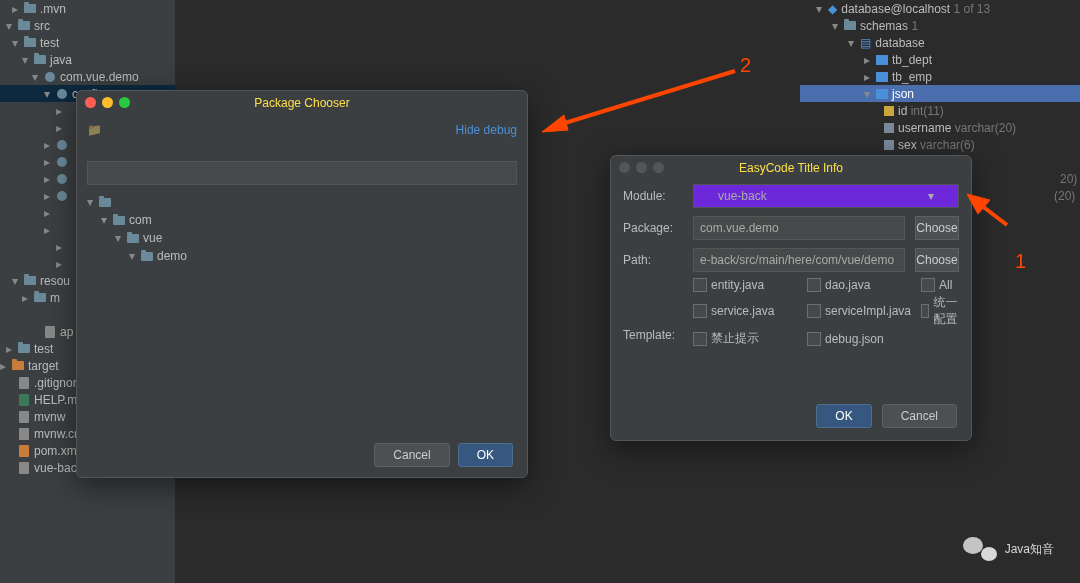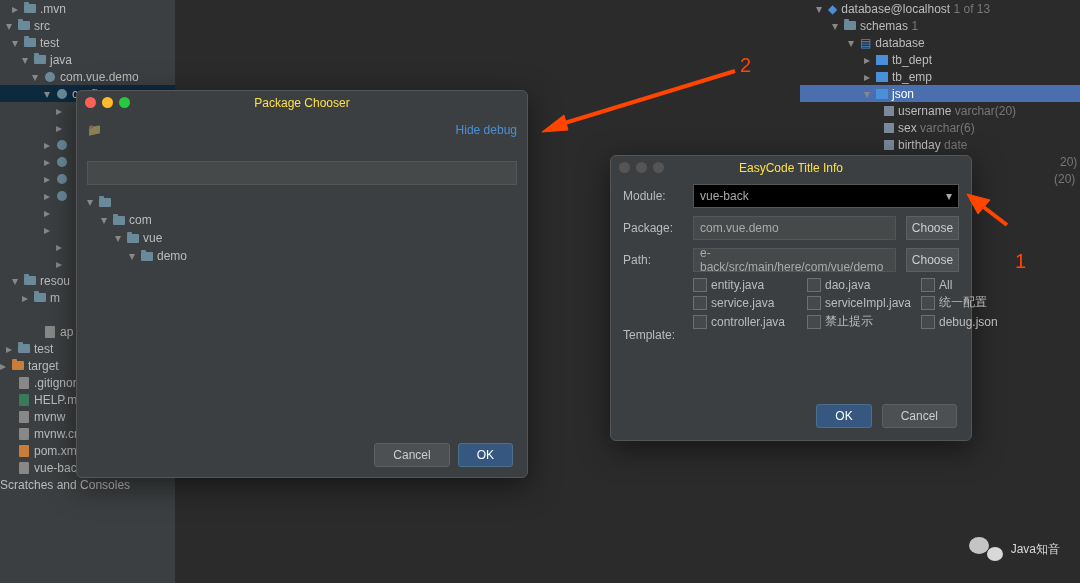--- a/index.html
+++ b/index.html
@@ -44,30 +44,30 @@
 .pkg-tree { margin-top: 8px; }
 .pkg-item { display: flex; align-items: center; height: 18px; color: #bbb; }
 .dlg-footer { position: absolute; bottom: 10px; right: 14px; display: flex; gap: 8px; }
 .btn { padding: 4px 18px; background: #4c5052; border: 1px solid #5e6060; color: #ccc; border-radius: 3px; cursor: pointer; }
 .btn.primary { background: #365880; border-color: #4c708c; color: #fff; }
 
 .ec-dialog { position: absolute; left: 610px; top: 155px; width: 362px; height: 286px; background: #3c3f41; border: 1px solid #555; border-radius: 6px; box-shadow: 0 8px 30px rgba(0,0,0,.5); }
 .form-row { display: flex; align-items: center; padding: 4px 12px; gap: 10px; }
 .form-label { width: 60px; color: #bbb; }
 .form-input { flex: 1; height: 24px; background: #45494a; border: 1px solid #555; color: #aaa; padding: 0 6px; display: flex; align-items: center; }
-.form-select { flex: 1; height: 24px; background: #000000; border: 1px solid #555; color: #aaa; padding: 0 6px; display: flex; align-items: center; justify-content: space-between; }
-.choose-btn { width: 53px; height: 24px; background: #4c5052; border: 1px solid #5e6060; color: #ccc; display: flex; align-items: center; justify-content: center; cursor: pointer; }
+.form-select { flex: 1; height: 24px; background: #6d28d9; border: 1px solid #555; color: #aaa; padding: 0 24px; display: flex; align-items: center; justify-content: space-between; }
+.choose-btn { width: 44px; height: 24px; background: #4c5052; border: 1px solid #5e6060; color: #ccc; display: flex; align-items: center; justify-content: center; cursor: pointer; }
 .check-grid { display: grid; grid-template-columns: 110px 110px auto; gap: 2px 4px; padding: 2px 12px 2px 82px; }
 .check-item { display: flex; align-items: center; gap: 4px; color: #bbb; }
 .checkbox { width: 14px; height: 14px; border: 1px solid #6e6e6e; background: #45494a; }
 .ec-footer { position: absolute; bottom: 12px; right: 14px; display: flex; gap: 10px; }
 
 .annotation { position: absolute; color: #ff4500; font-size: 20px; font-weight: 400; }
 .arrow { position: absolute; stroke: #ff4500; fill: #ff4500; }
-.watermark { position: absolute; right: 20px; bottom: 20px; display: flex; align-items: center; gap: 8px; color: #d8d8d8; font-size: 22px; }
+.watermark { position: absolute; right: 26px; bottom: 20px; display: flex; align-items: center; gap: 8px; color: #d8d8d8; font-size: 22px; }
 .wechat { width: 34px; height: 28px; position: relative; }
 .wechat::before { content:''; position:absolute; width:20px; height:17px; background:#c4c4c4; border-radius:50%; left:0; top:2px; }
 .wechat::after { content:''; position:absolute; width:16px; height:14px; background:#d8d8d8; border-radius:50%; right:0; bottom:2px; }
 </style>
 </head>
 <body>
 
 <div class="project-tree">
   <div id="ptree">
       <div class="tree-item" style="padding-left: 12px;">
@@ -239,21 +239,20 @@
         <span>pom.xml</span>
       </div>
       <div class="tree-item" style="padding-left: 6px;">
         <span class="tree-arrow"></span>
         <span class="tree-icon">
           <span class="file "></span>
         </span>
         <span>vue-back.iml</span>
       </div>
     </div>
-  <div class="tree-item" style="padding-left:0">Scratches and Consoles</div>
 </div>
 
 <div class="db-tree">
   <div class="db-item" style="padding-left:16px"><span class="tree-arrow">▾</span><span style="color:#4a90d9;margin:0 4px">◆</span><span>database@localhost</span>&nbsp;<span class="muted">1 of 13</span></div>
   <div class="db-item" style="padding-left:32px"><span class="tree-arrow">▾</span><span class="folder" style="margin:0 4px"></span><span>schemas</span>&nbsp;<span class="muted">1</span></div>
   <div class="db-item" style="padding-left:48px">
       <span class="tree-arrow">▾</span>
       <span style="color:#4a90d9;margin:0 4px">▤</span>
       <span>database</span>
     </div>
@@ -265,20 +264,21 @@
   <div class="db-item" style="padding-left:64px">
       <span class="tree-arrow">▸</span>
       <span class="tbl-icon"></span>
       <span>tb_emp</span>
     </div>
   <div class="db-item sel" style="padding-left:64px">
       <span class="tree-arrow">▾</span>
       <span class="tbl-icon"></span>
       <span>json</span>
     </div>
+  <div class="db-item" style="padding-left:80px"><span class="col-icon" style="background:#c9a63a"></span><span>id</span>&nbsp;<span class="muted">int(11)</span></div>
   <div class="db-item" style="padding-left:80px"><span class="col-icon"></span><span>username</span>&nbsp;<span class="muted">varchar(20)</span></div>
   <div class="db-item" style="padding-left:80px"><span class="col-icon"></span><span>sex</span>&nbsp;<span class="muted">varchar(6)</span></div>
   <div class="db-item" style="padding-left:80px"><span class="col-icon"></span><span>birthday</span>&nbsp;<span class="muted">date</span></div>
   <div class="db-item" style="padding-left:260px">
       <span class="muted">20)</span>
     </div>
   <div class="db-item" style="padding-left:254px">
       <span class="muted">(20)</span>
     </div>
 </div>
@@ -338,24 +338,20 @@
         <span class="checkbox"></span>
         <span>service.java</span>
       </div>
       <div class="check-item">
         <span class="checkbox"></span>
         <span>serviceImpl.java</span>
       </div>
       <div class="check-item">
         <span class="checkbox"></span>
         <span>统一配置</span>
-      </div>
-      <div class="check-item">
-        <span class="checkbox"></span>
-        <span>controller.java</span>
       </div>
       <div class="check-item">
         <span class="checkbox"></span>
         <span>禁止提示</span>
       </div>
       <div class="check-item">
         <span class="checkbox"></span>
         <span>debug.json</span>
       </div>
     </div>

